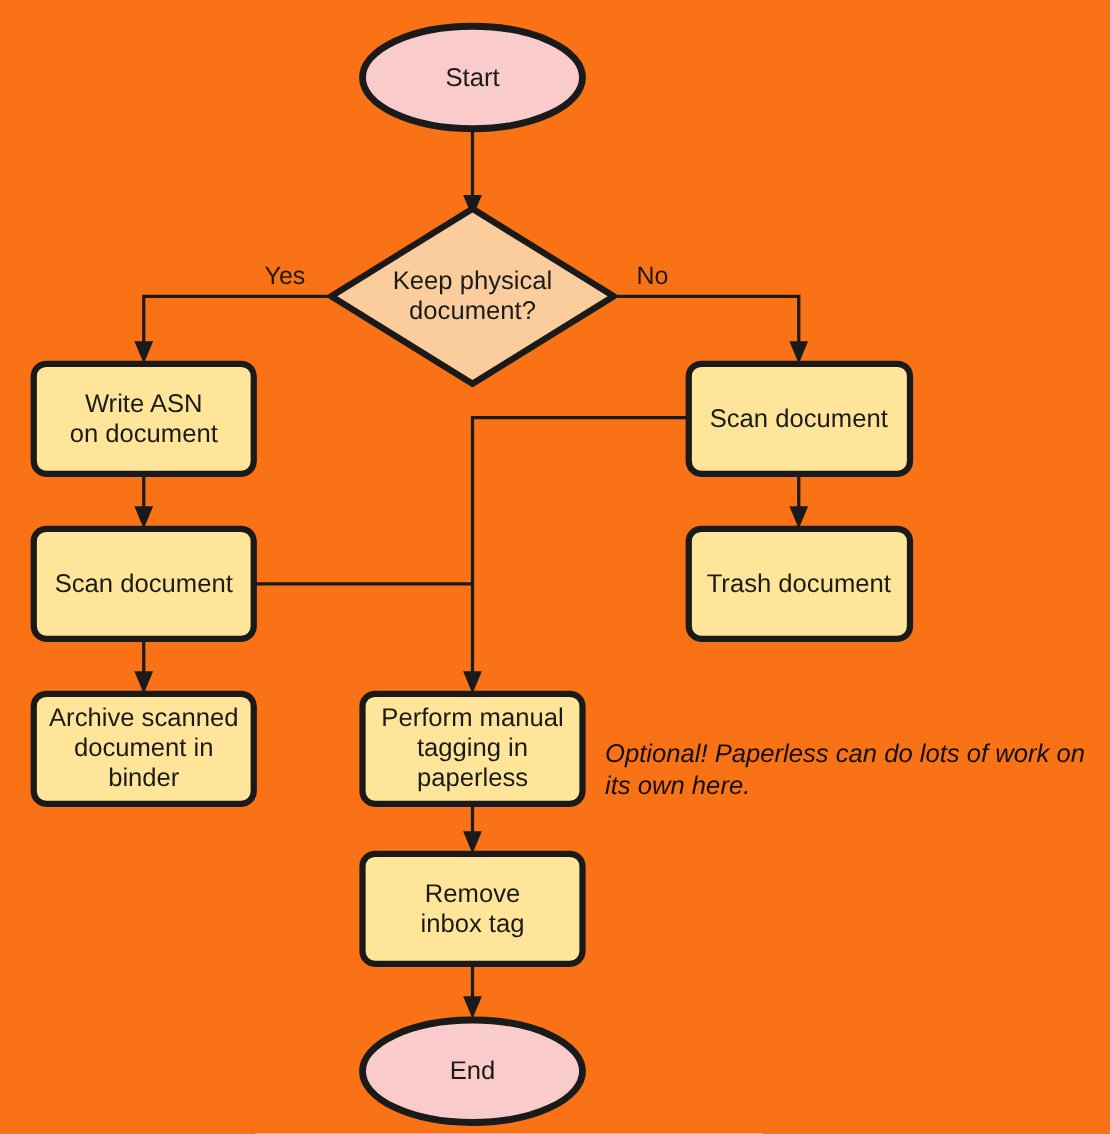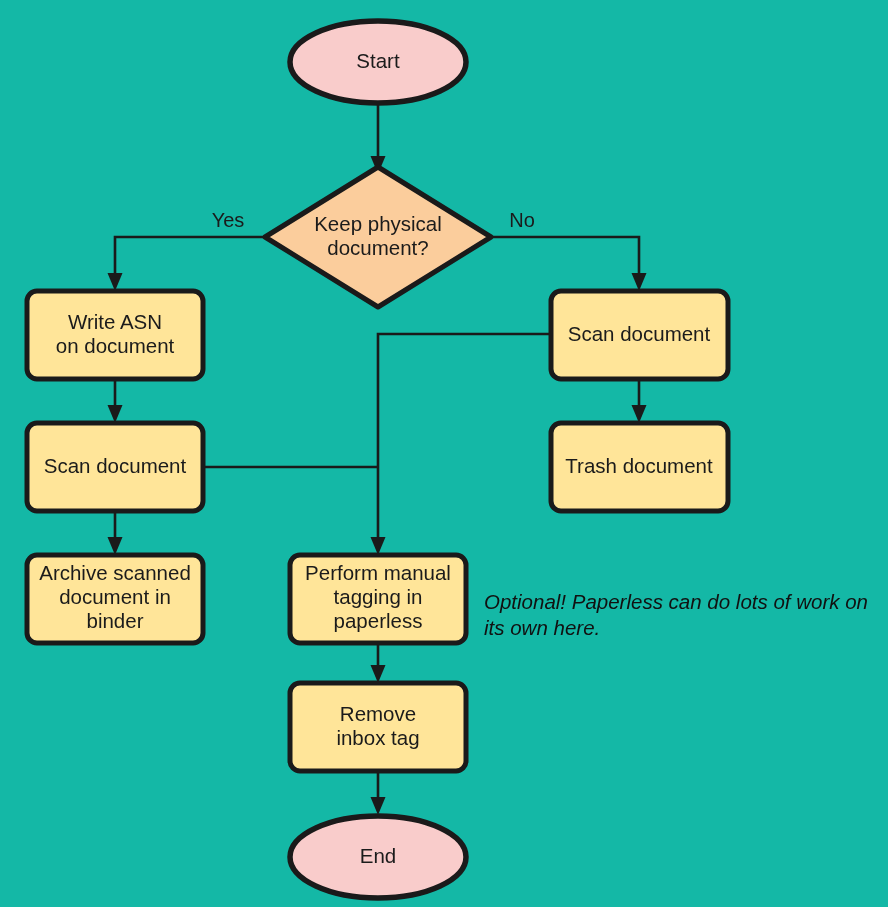--- a/index.html
+++ b/index.html
@@ -11,21 +11,21 @@
   body {
     width: 888px;
     height: 907px;
     font-family: "Liberation Sans", sans-serif;
     overflow: hidden;
   }
   #flowchart-root {
     position: relative;
     width: 888px;
     height: 907px;
-    background: #14b8a6;
+    background: #f97316;
   }
   svg#flow-svg {
     display: block;
     width: 888px;
     height: 907px;
   }
   .node-shape {
     stroke: #1a1a1a;
     stroke-width: 5;
     stroke-linejoin: round;

